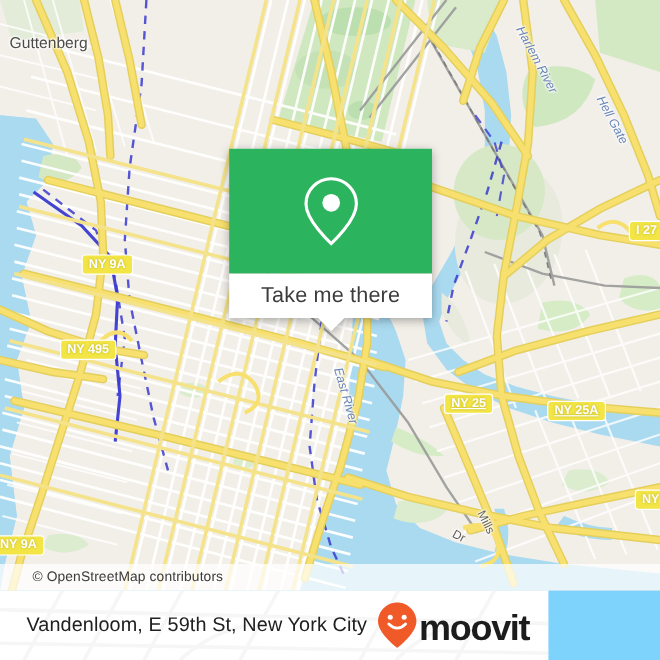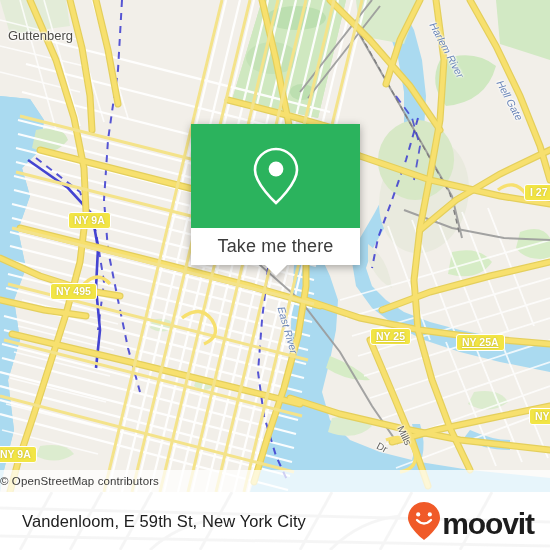--- a/index.html
+++ b/index.html
@@ -7,33 +7,33 @@
   #app{position:relative;width:550px;height:550px;overflow:hidden;background:#7dd3fc;}
 
   
   #map{position:absolute;left:0;top:0;width:550px;height:492px;overflow:hidden;background:#f2efe9;}
   .layer{position:absolute;left:0;top:0;width:550px;height:492px;}
   svg.layer{display:block;}
 
   
   #attrib{position:absolute;left:0;bottom:0;width:550px;height:22px;
     background:rgba(255,255,255,.72);display:flex;align-items:center;}
-  #attrib span{font-size:11.5px;color:#3a3a3a;padding-left:0;letter-spacing:.1px;}
+  #attrib span{font-size:11.5px;color:#3a3a3a;padding-left:27px;letter-spacing:.1px;}
 
   
   #card{position:absolute;left:191px;top:124px;width:169px;
     filter:drop-shadow(0 2px 4px rgba(0,0,0,.32));}
   #card-green{height:104px;background:#2bb35d;display:flex;align-items:center;justify-content:center;}
   #card-btn{height:37px;background:#fff;display:flex;align-items:center;justify-content:center;}
   #card-btn span{font-size:18px;color:#3c3c3c;letter-spacing:.15px;}
   #card-tail{position:absolute;left:50%;bottom:-11px;margin-left:-11px;width:0;height:0;
     border-left:11px solid transparent;border-right:11px solid transparent;border-top:11px solid #fff;}
 
   
-  #footer{position:absolute;left:0;top:492px;width:550px;height:58px;background:#fff;
+  #footer{position:absolute;left:0;top:492px;width:457px;height:58px;background:#fff;
     display:flex;align-items:center;justify-content:space-between;overflow:hidden;}
   #footer-wm{position:absolute;left:0;top:0;width:550px;height:58px;opacity:.5;}
   #footer-title{position:relative;font-size:16.5px;color:#202020;padding-left:22px;letter-spacing:.1px;white-space:nowrap;}
   #logo{position:relative;display:flex;align-items:flex-end;padding-right:16px;}
   #logo-text{font-size:30px;font-weight:bold;color:#1c1c1c;letter-spacing:-1.1px;padding-left:1px;}
 
   
   .shield{position:absolute;background:#f2e545;border:1.5px solid #fff;border-radius:3px;
     color:#fff;font-size:10.5px;font-weight:bold;padding:1.5px 5px 2px;white-space:nowrap;
     line-height:1.05;text-shadow:0 0 2px rgba(140,130,30,.55);}

